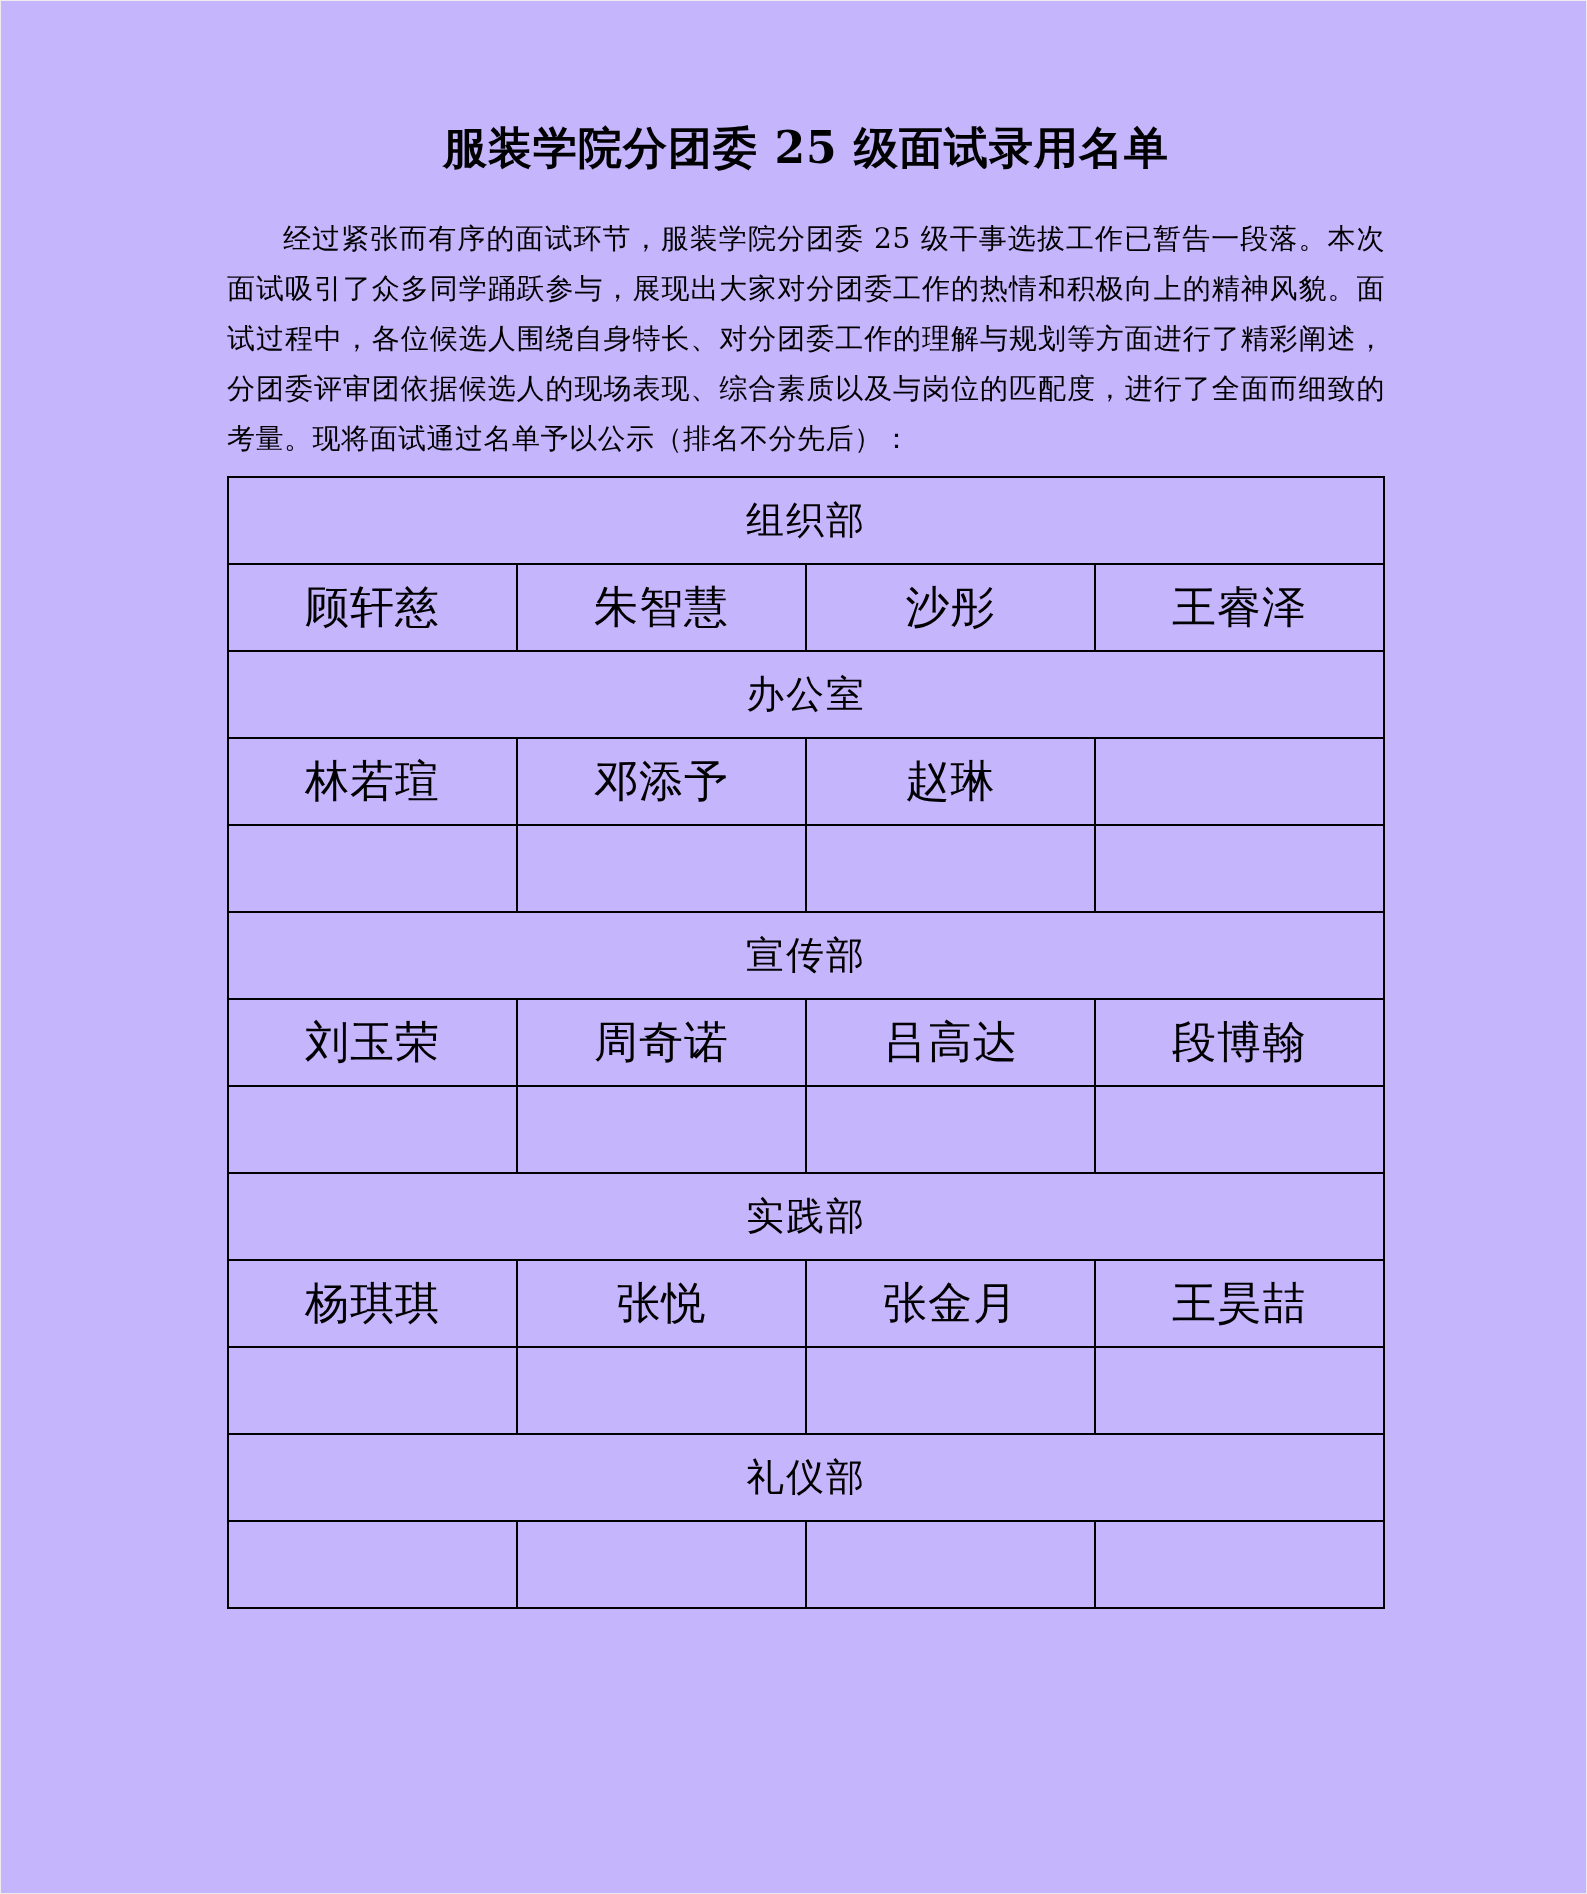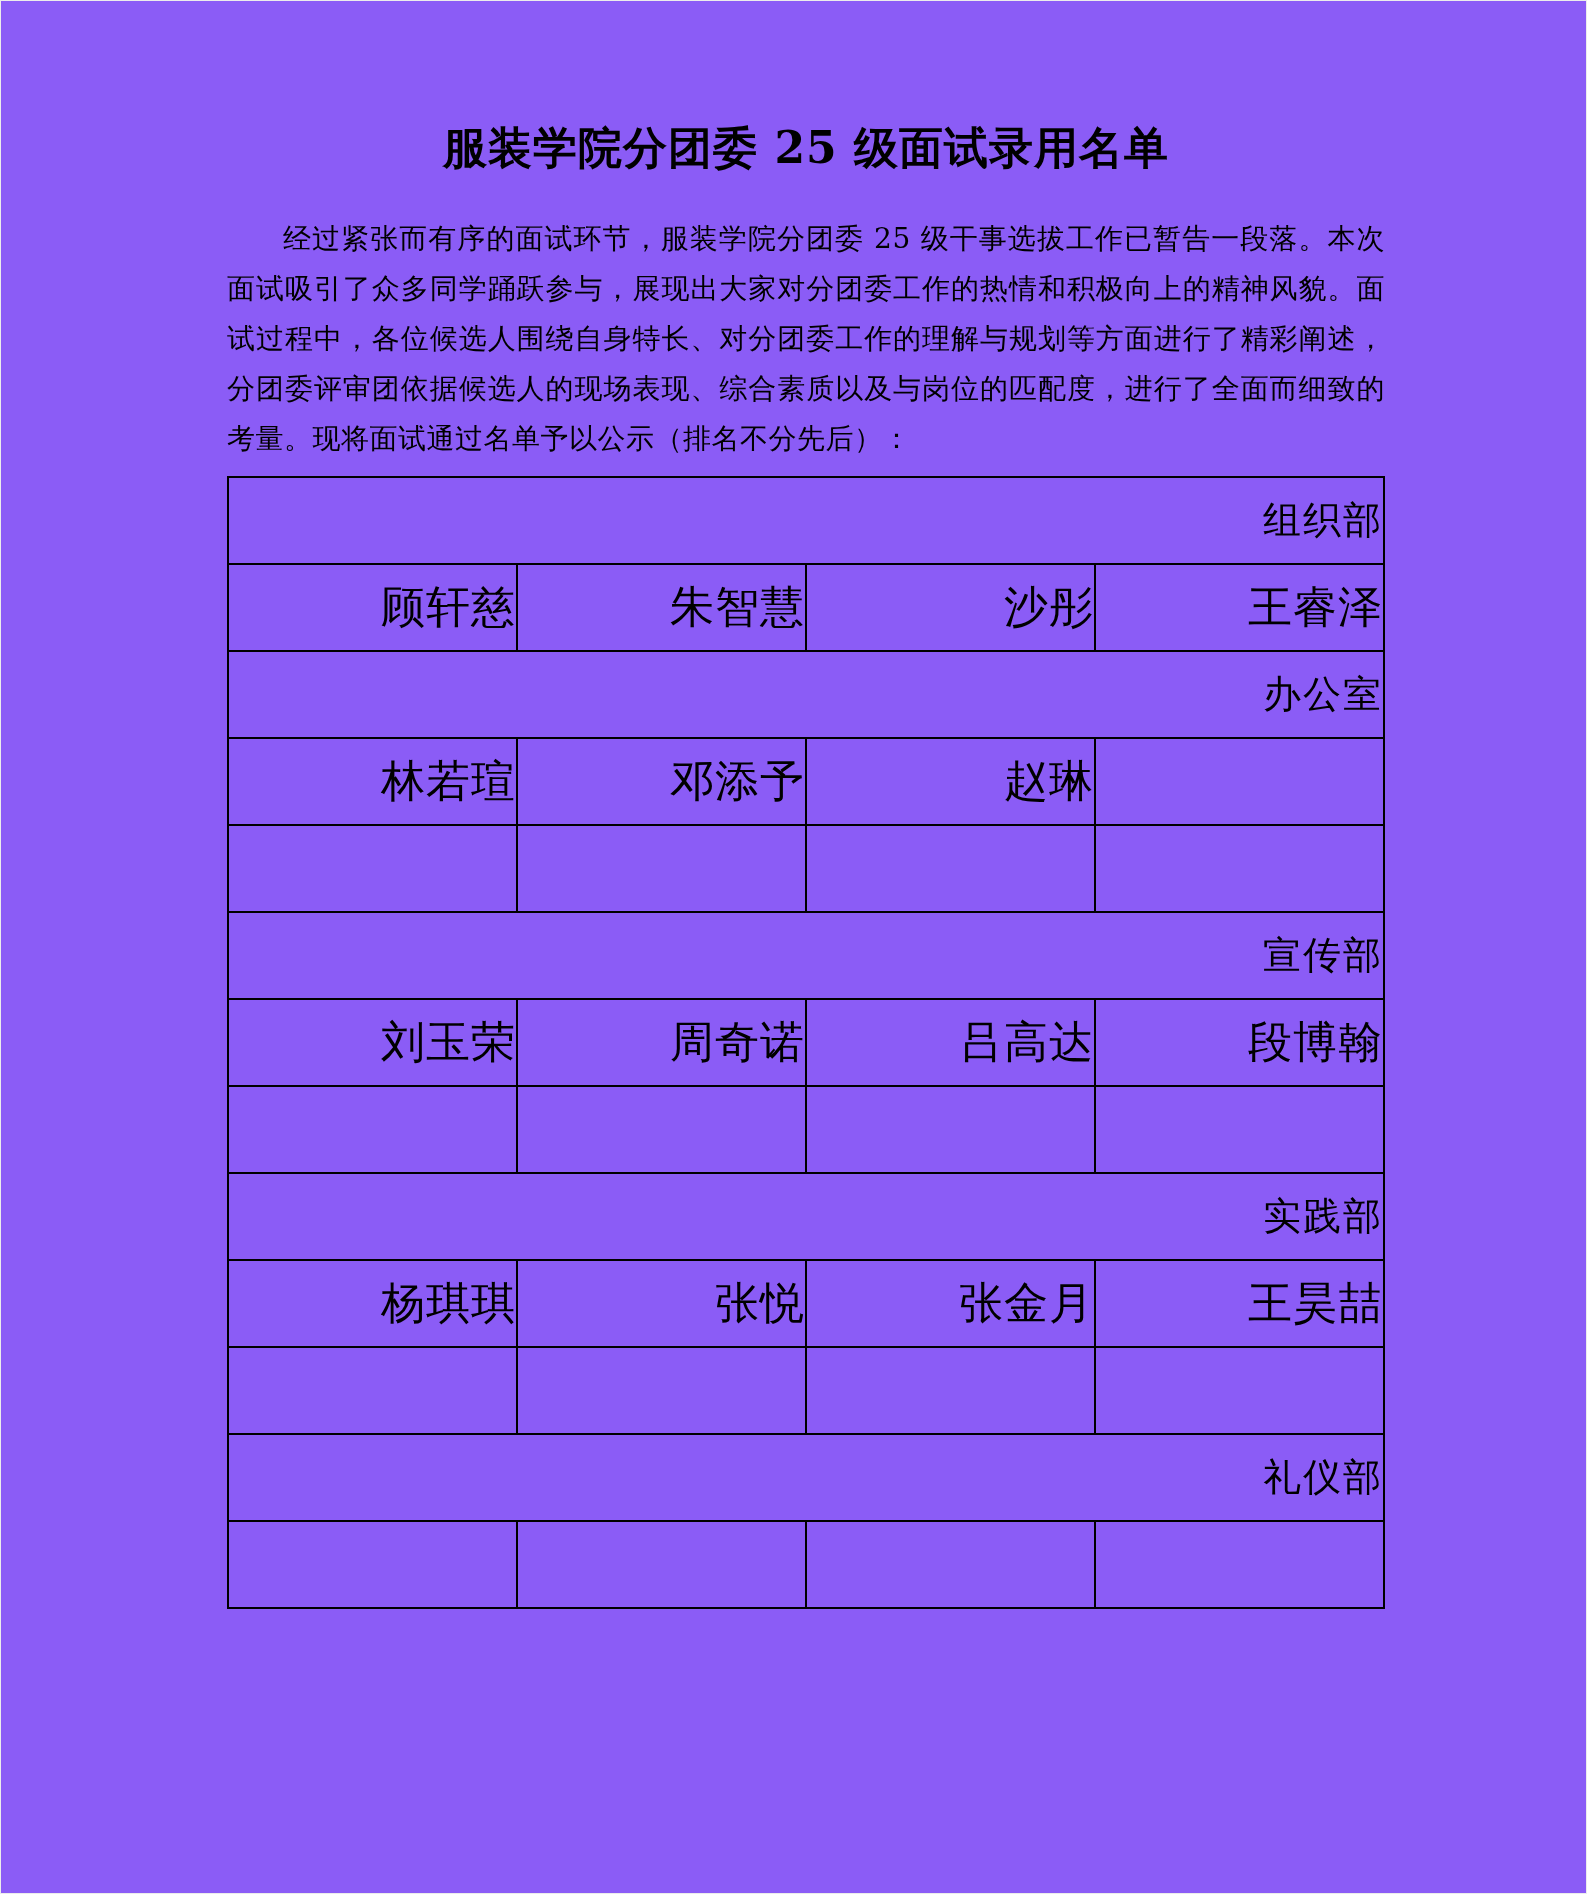--- a/index.html
+++ b/index.html
@@ -5,21 +5,21 @@
   html, body {
     margin: 0;
     padding: 0;
     background: #ffffff;
   }
   .page {
     position: relative;
     width: 1587px;
     height: 1894px;
     margin: 0 auto;
-    background: #8b5cf6;
+    background: #c4b5fd;
     color: #000000;
     font-family: "DejaVu Serif", "Liberation Serif", serif;
     box-sizing: border-box;
     border: 1px solid #ececec;
     overflow: hidden;
   }
   .content {
     position: absolute;
     left: 226px;
     top: 0;
@@ -44,21 +44,21 @@
   }
   table.roster {
     margin-top: 12px;
     width: 100%;
     border-collapse: collapse;
     table-layout: fixed;
   }
   table.roster td {
     border: 2px solid #000000;
     height: 85px;
-    text-align: right;
+    text-align: center;
     vertical-align: middle;
     padding: 0;
     overflow: hidden;
   }
   td.section-header {
     font-size: 38px;
     letter-spacing: 2px;
   }
   td.name-cell {
     font-size: 44px;

